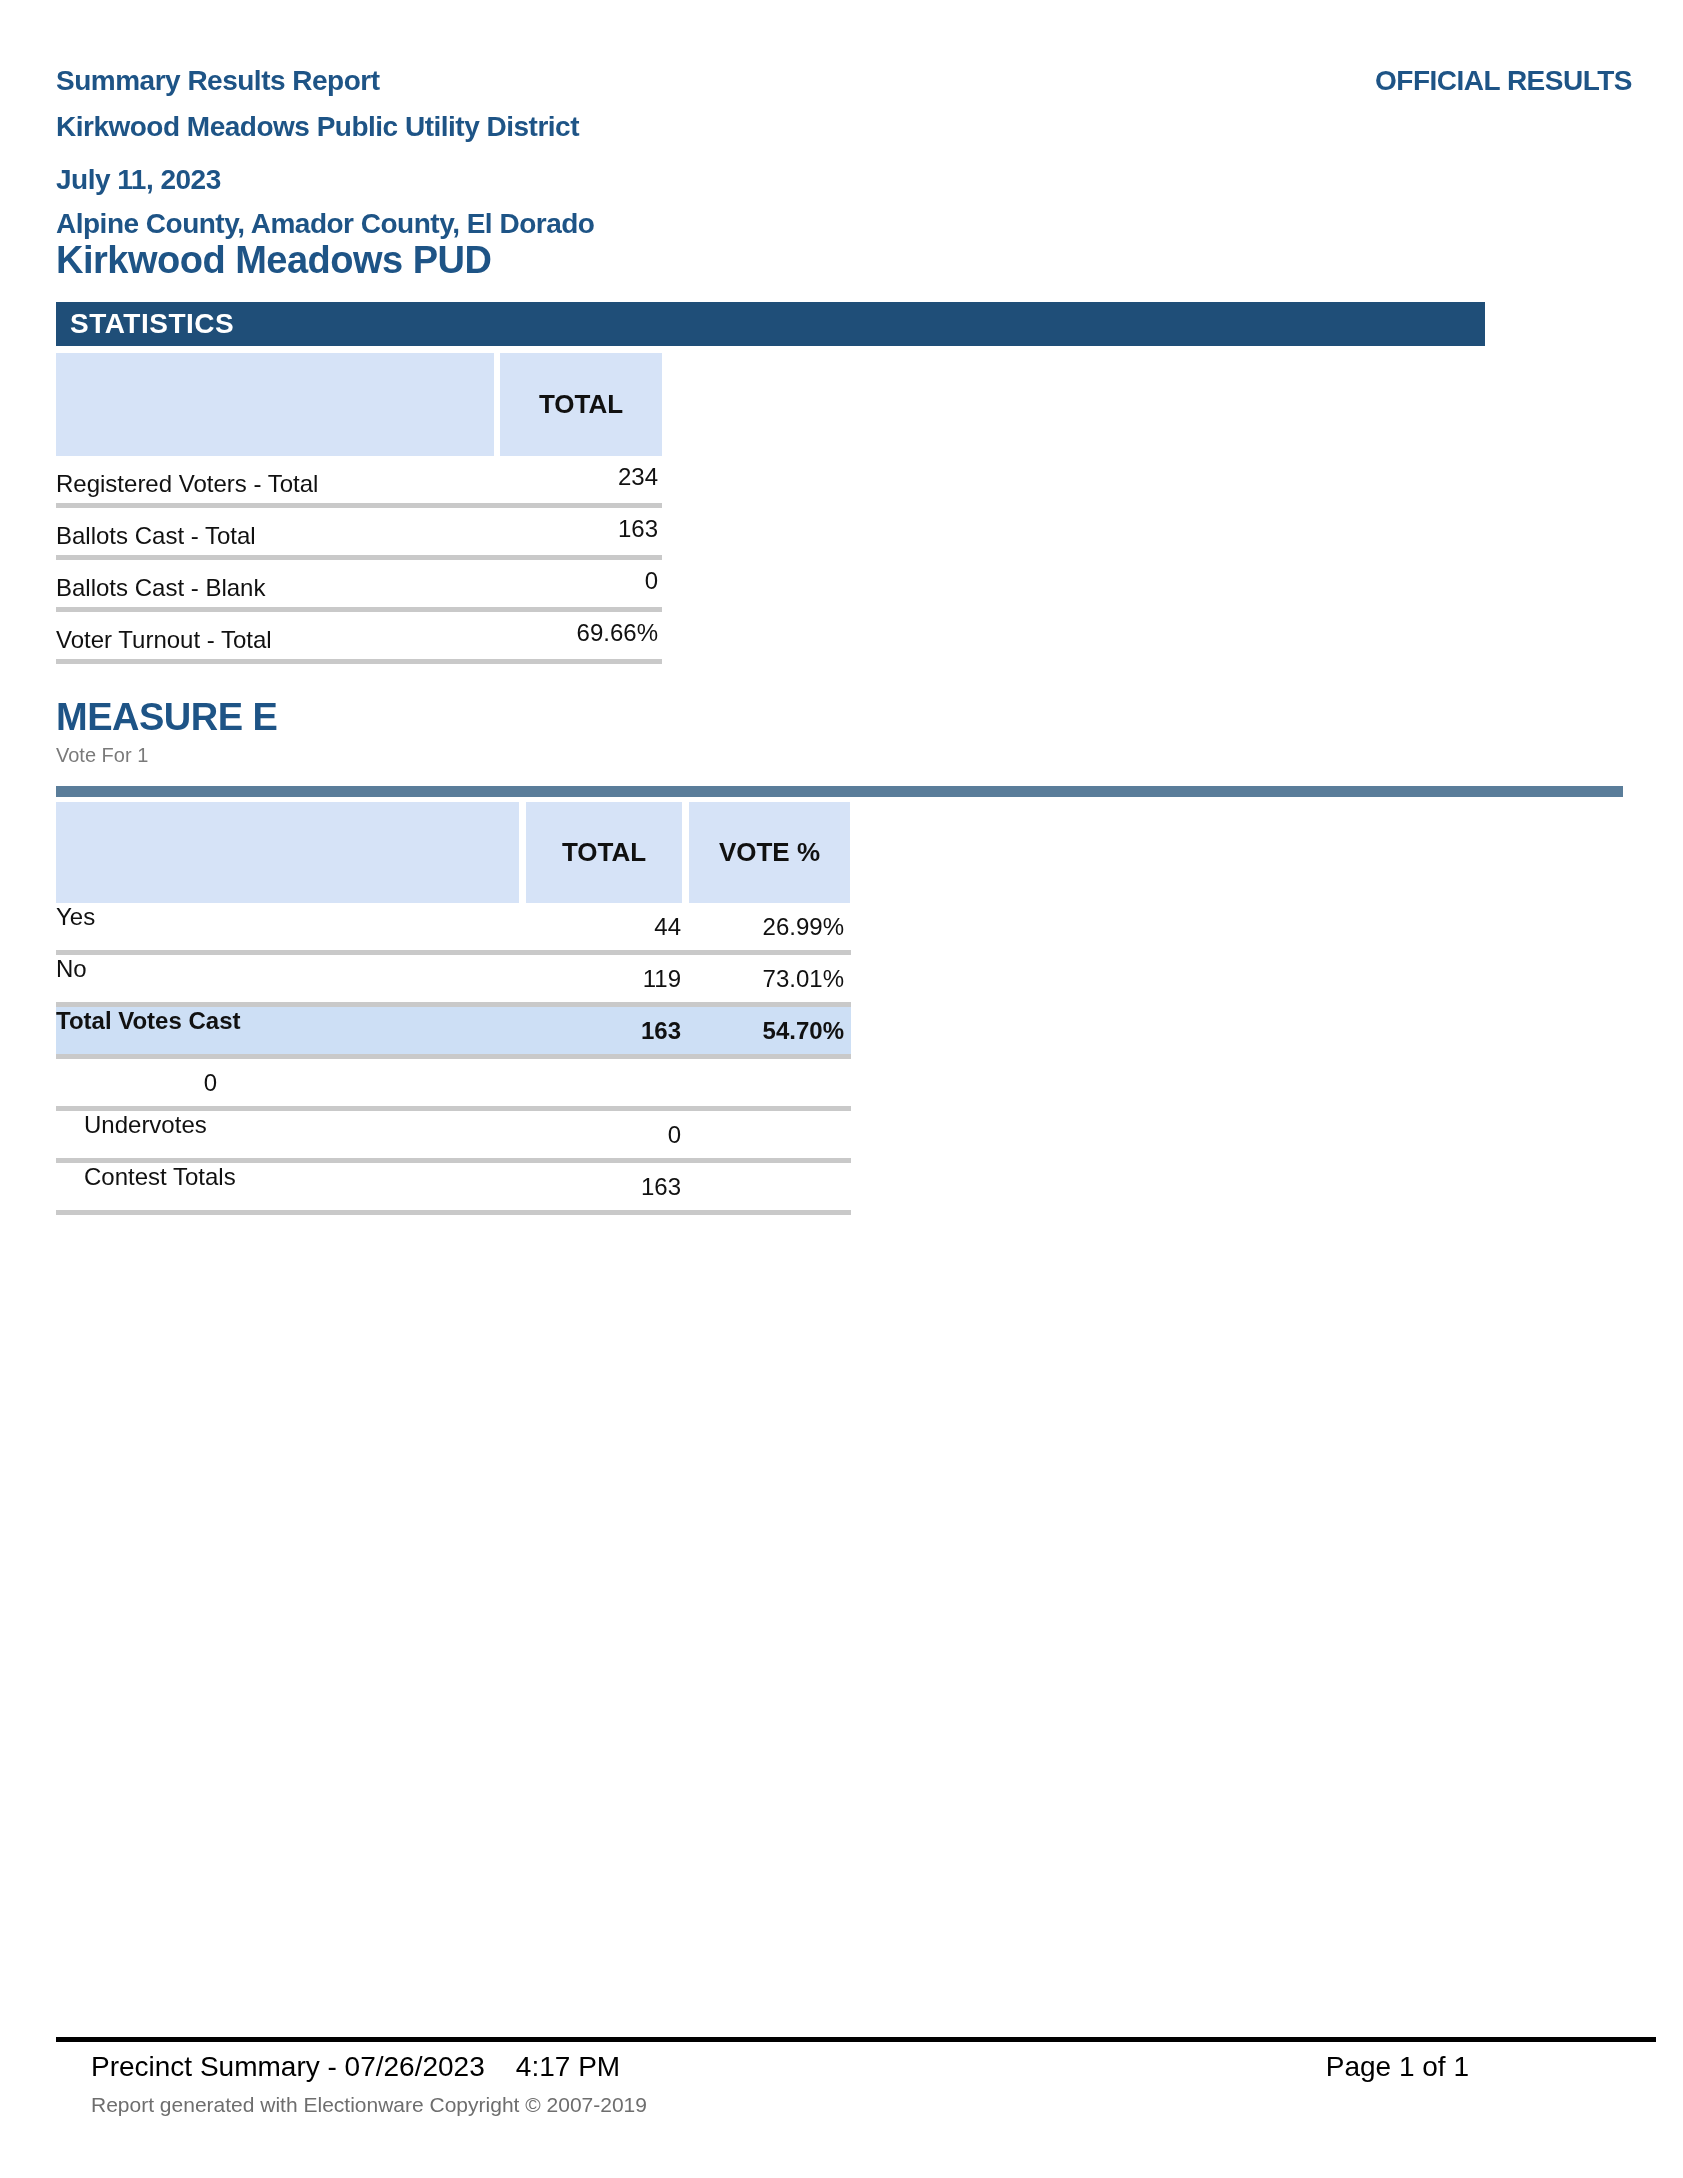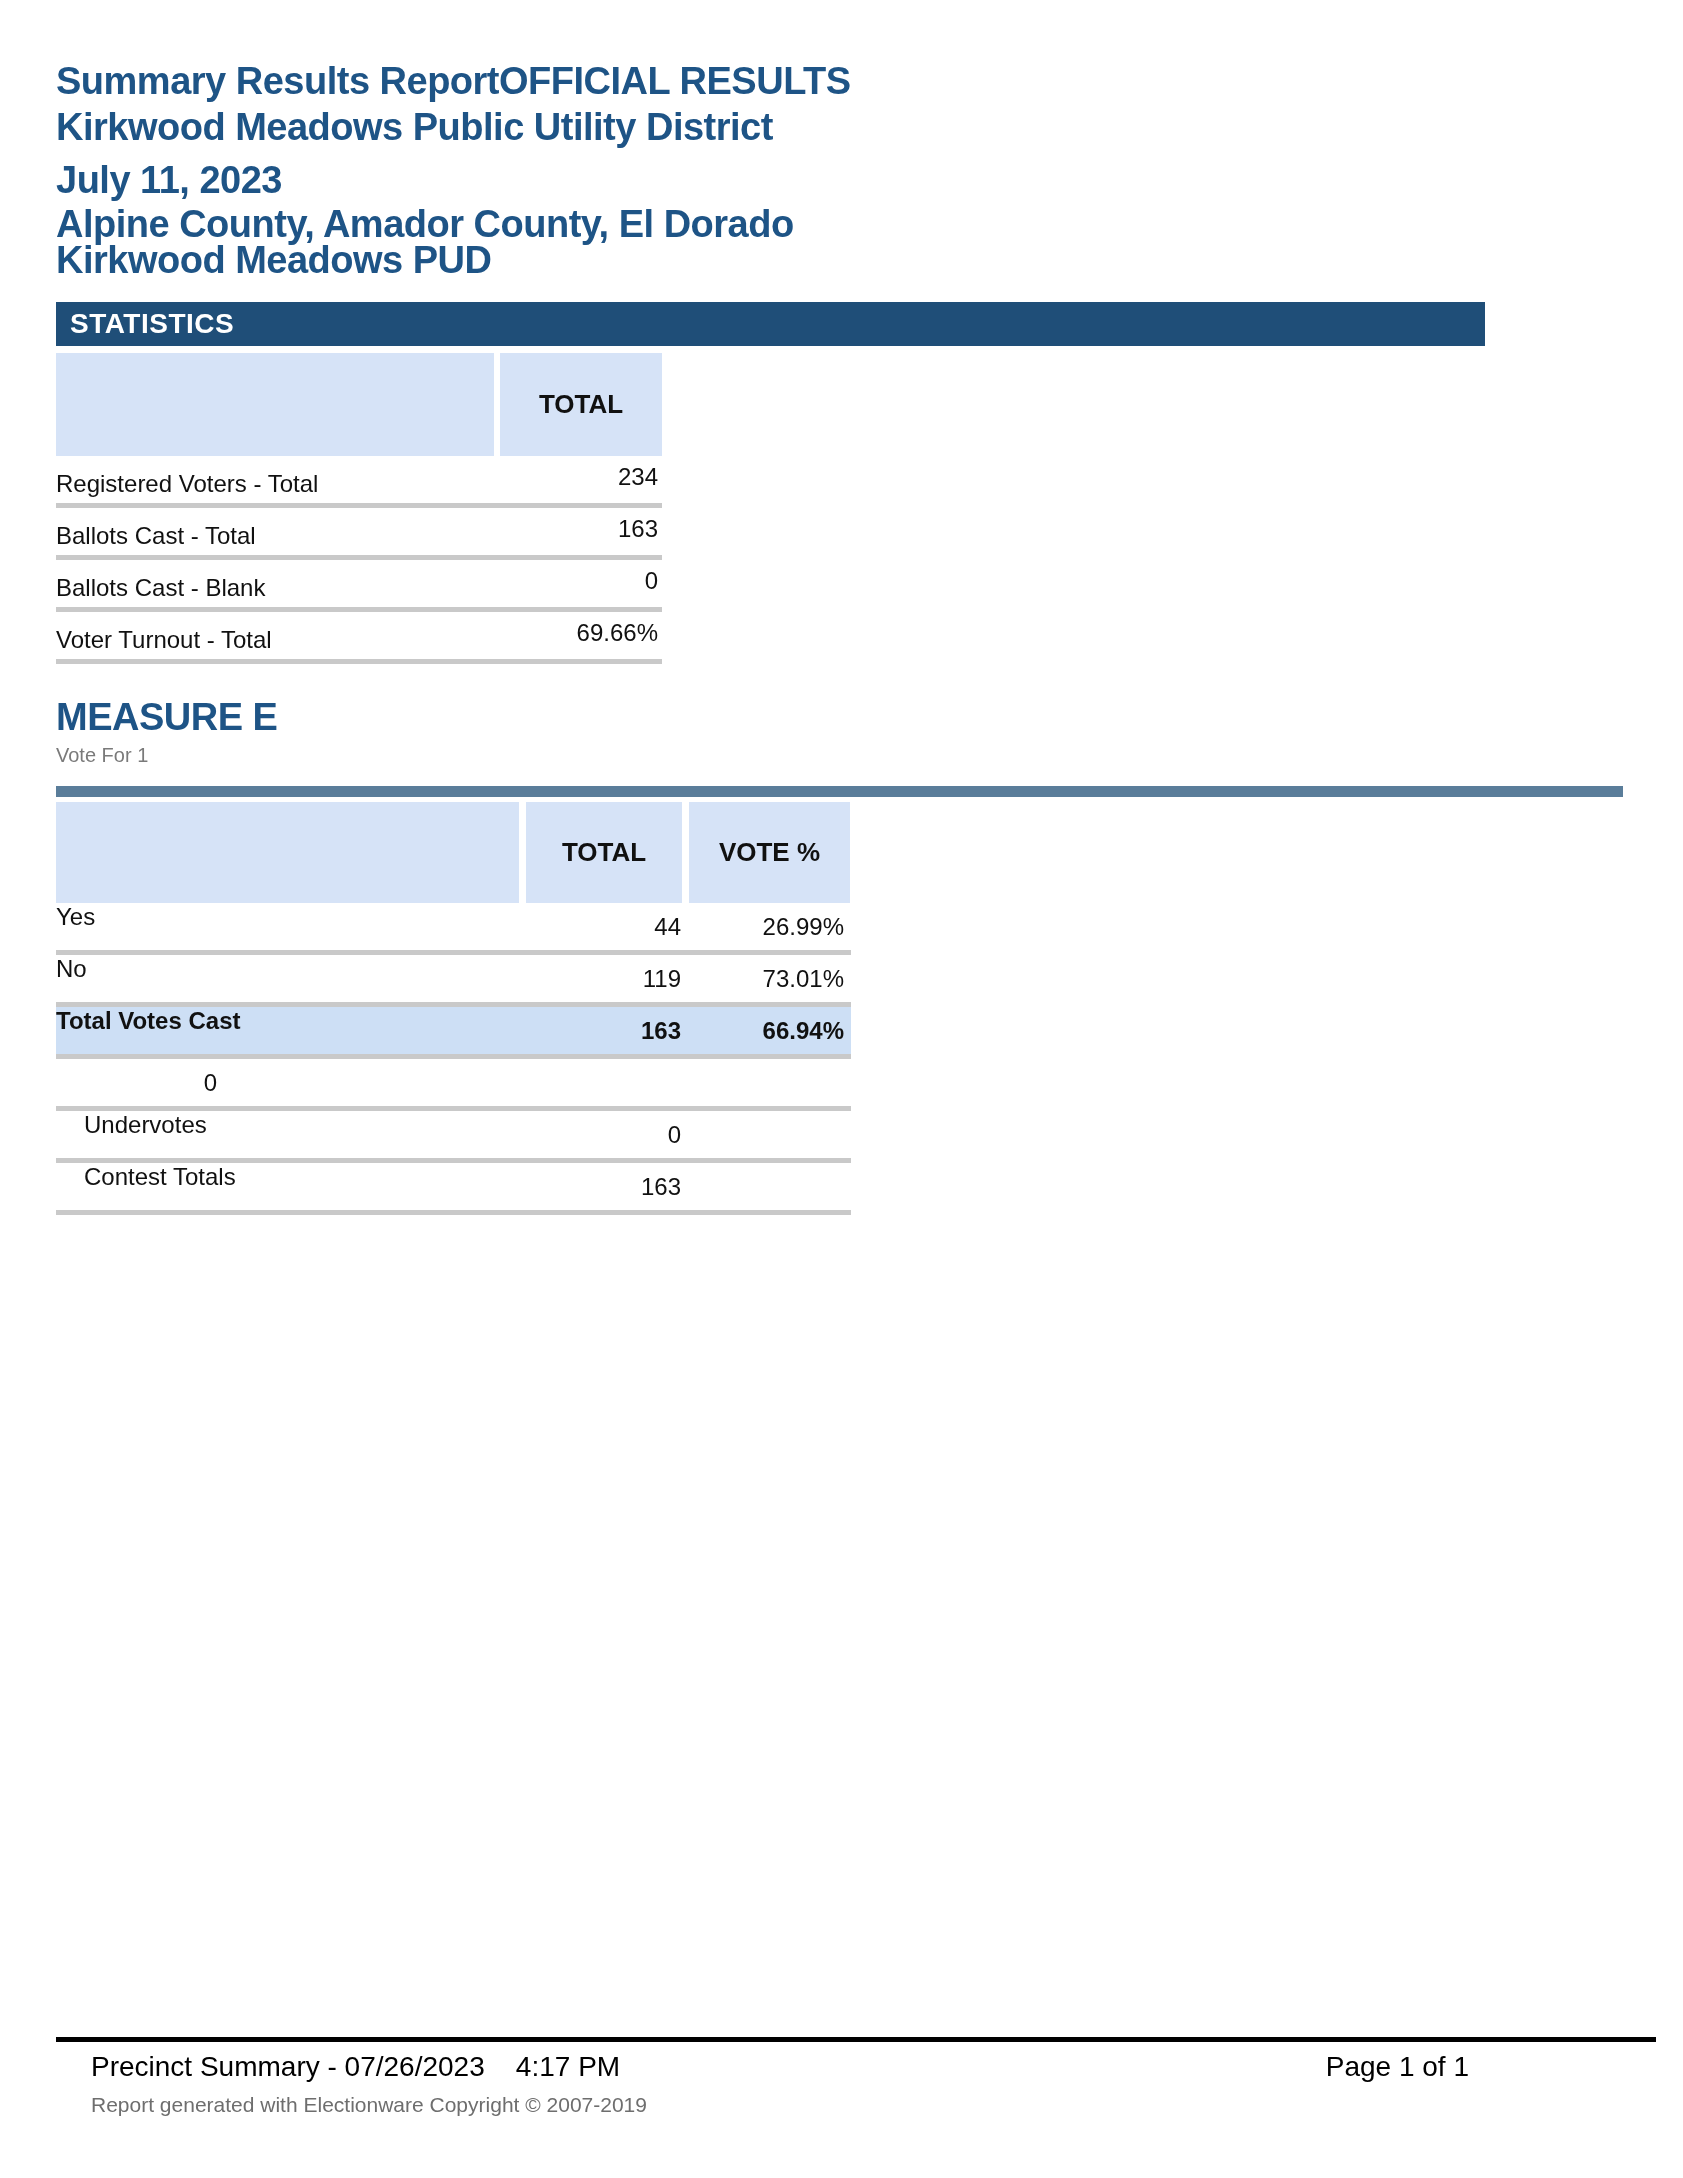--- a/index.html
+++ b/index.html
@@ -12,22 +12,22 @@
     --muted:#7a7a7a;
     --fine:#6e6e6e;
     --ink:#111111;
   }
   html,body{margin:0;padding:0;background:#ffffff;}
   .page{
     position:relative;width:1683px;height:2178px;background:#ffffff;overflow:hidden;
     font-family:"Liberation Sans",sans-serif;color:var(--ink);
   }
   
-  .hrow{position:absolute;left:56px;width:1576px;display:flex;justify-content:flex-start;
-        font-size:38px;font-weight:bold;color:var(--title-blue);letter-spacing:-0.5px;line-height:44px;}
+  .hrow{position:absolute;left:56px;width:1576px;display:flex;justify-content:space-between;
+        font-size:28px;font-weight:bold;color:var(--title-blue);letter-spacing:-0.5px;line-height:44px;}
   .hrow.r1{top:59px;}
   .hrow.r2{top:105px;}
   .hrow.r3{top:158px;flex-direction:column;}
   .precinct{position:absolute;left:56px;top:238px;margin:0;font-size:38px;font-weight:bold;
         color:var(--title-blue);letter-spacing:-0.5px;line-height:44px;}
   
   .stats-bar{position:absolute;left:56px;top:302px;width:1429px;height:44px;background:var(--bar-navy);
         color:#ffffff;font-size:28px;font-weight:bold;line-height:44px;padding-left:14px;
         box-sizing:border-box;letter-spacing:0.5px;}
   .stats-table{position:absolute;left:56px;top:353px;width:606px;}
@@ -132,21 +132,21 @@
           <span class="v2">26.99%</span>
         </div>
         <div class="mrow">
           <span class="lbl">No</span>
           <span class="v1">119</span>
           <span class="v2">73.01%</span>
         </div>
         <div class="mrow highlight">
           <span class="lbl">Total Votes Cast</span>
           <span class="v1">163</span>
-          <span class="v2">66.94%</span>
+          <span class="v2">54.70%</span>
         </div>
         <div class="mrow indent">
           <span class="v1">0</span>
           <span class="v2"></span>
         </div>
         <div class="mrow indent">
           <span class="lbl">Undervotes</span>
           <span class="v1">0</span>
           <span class="v2"></span>
         </div>

